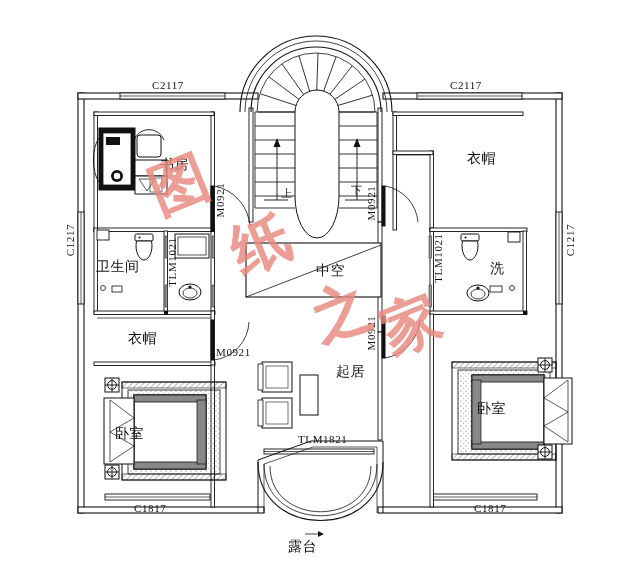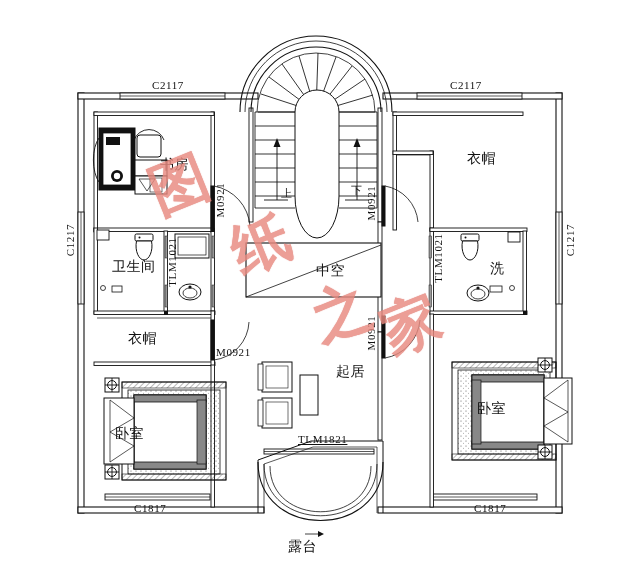--- a/index.html
+++ b/index.html
@@ -338,21 +338,21 @@
     <g fill="#111">
       <rect x="164" y="311" width="4" height="4"></rect>
       <rect x="211" y="228" width="4" height="4"></rect>
       <rect x="523" y="311" width="4" height="4"></rect>
       <circle cx="212" cy="199" r="1"></circle>
       <circle cx="383" cy="200" r="1"></circle>
     </g>
   </svg>
 
   <div class="lbl room-label" style="left:160px;top:156px;">书房</div>
-  <div class="lbl room-label" style="left:96px;top:258px;margin-left:16px;">卫生间</div>
+  <div class="lbl room-label" style="left:96px;top:258px;">卫生间</div>
   <div class="lbl room-label" style="left:128px;top:330px;">衣帽</div>
   <div class="lbl room-label" style="left:115px;top:425px;">卧室</div>
   <div class="lbl room-label" style="left:467px;top:150px;">衣帽</div>
   <div class="lbl room-label" style="left:490px;top:260px;">洗</div>
   <div class="lbl room-label" style="left:477px;top:400px;">卧室</div>
   <div class="lbl room-label" style="left:316px;top:262px;font-family:Liberation Mono, monospace;">中空</div>
   <div class="lbl room-label" style="left:336px;top:363px;">起居</div>
   <div class="lbl room-label" style="left:288px;top:538px;">露台</div>
 
   <div class="lbl code-label" style="left:152px;top:79px;">C2117</div>
@@ -365,21 +365,21 @@
   <div class="lbl code-label" style="left:474px;top:502px;">C1817</div>
 
   <div class="lbl code-label code-v" style="left:220px;top:200px;transform:rotate(-90deg) translate(-50%,-50%);">M0921</div>
   <div class="lbl code-label code-v" style="left:371px;top:203px;transform:rotate(-90deg) translate(-50%,-50%);">M0921</div>
   <div class="lbl code-label code-v" style="left:371px;top:333px;transform:rotate(-90deg) translate(-50%,-50%);">M0921</div>
   <div class="lbl code-label" style="left:216px;top:346px;">M0921</div>
 
   <div class="lbl code-label code-v" style="left:172px;top:262px;transform:rotate(-90deg) translate(-50%,-50%);">TLM1021</div>
   <div class="lbl code-label code-v" style="left:438px;top:258px;transform:rotate(-90deg) translate(-50%,-50%);">TLM1021</div>
 
-  <div class="lbl code-label" style="left:298px;top:433px;text-decoration:underline;">TLM1821</div>
+  <div class="lbl code-label" style="left:298px;top:433px;">TLM1821</div>
 
   <div class="lbl dir-label" style="left:281px;top:186px;">上</div>
   <div class="lbl dir-label" style="left:351px;top:183px;">下</div>
 
   <div class="wm" style="left:150px;top:155px;transform:rotate(-22deg);">图</div>
   <div class="wm" style="left:232px;top:215px;transform:rotate(-22deg);">纸</div>
   <div class="wm" style="left:312px;top:283px;transform:rotate(-22deg);">之</div>
   <div class="wm" style="left:382px;top:295px;transform:rotate(-22deg);">家</div>
 
 </div>

